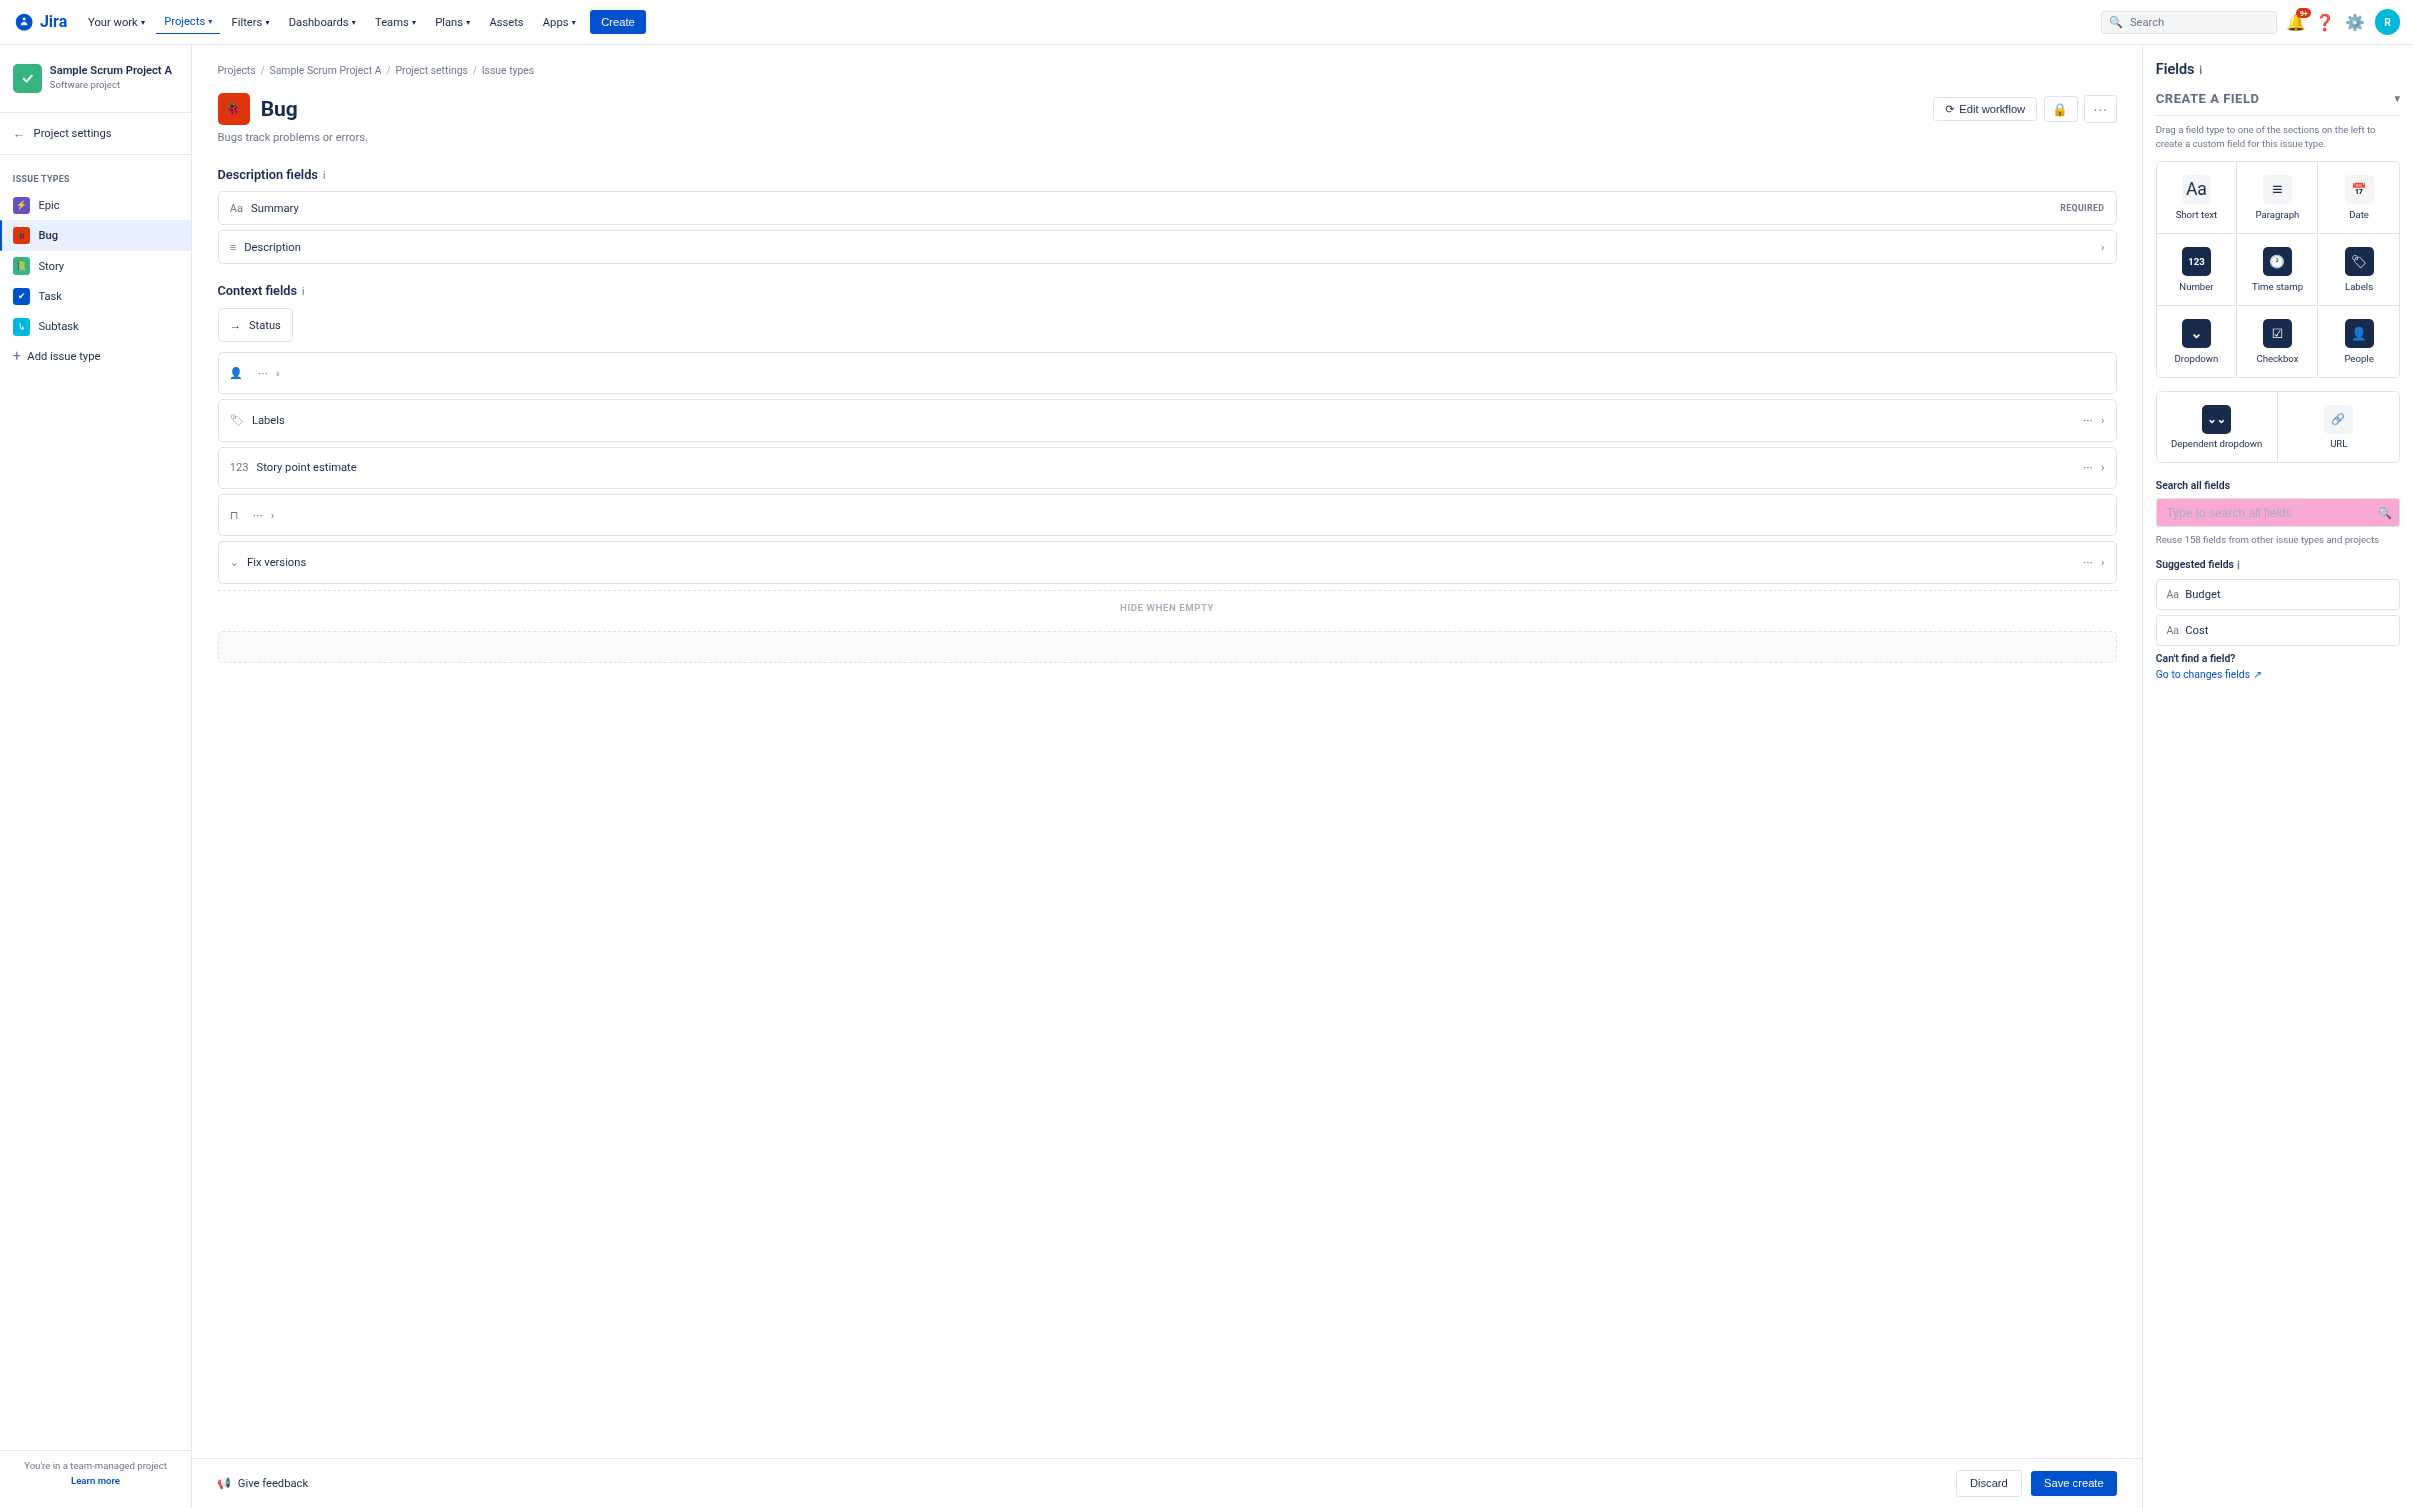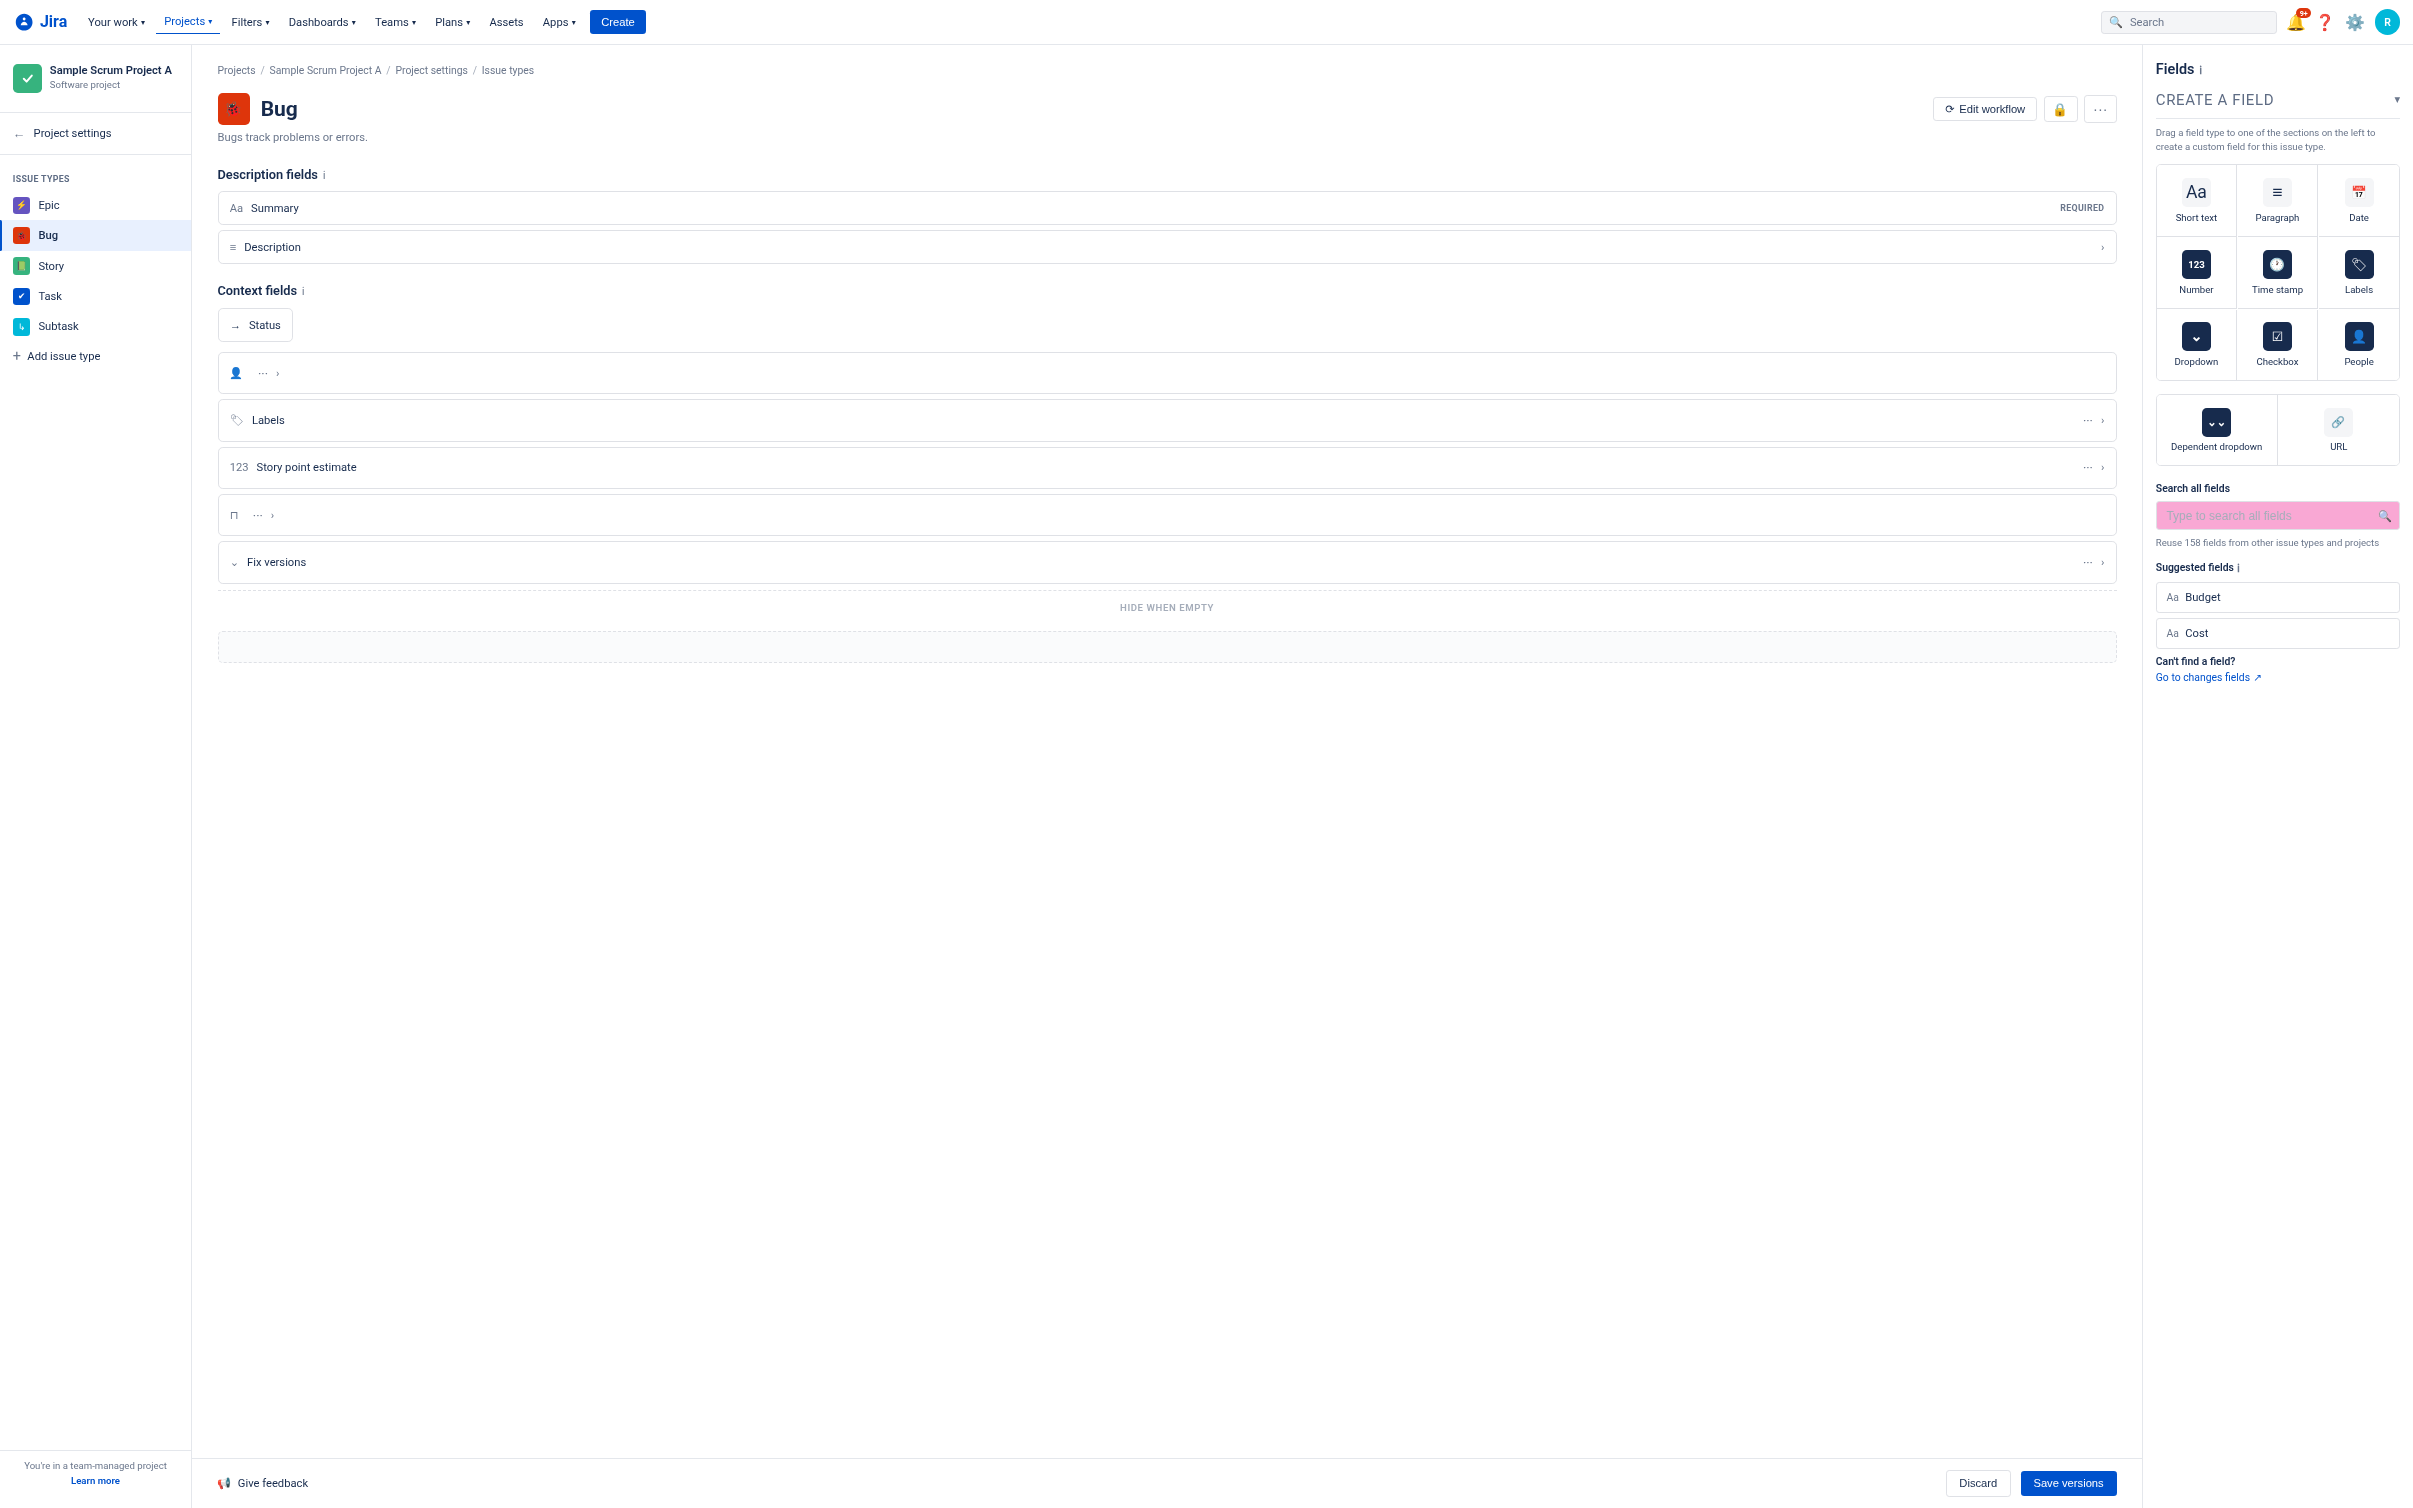--- a/index.html
+++ b/index.html
@@ -156,21 +156,21 @@
       width: 271px; min-width: 271px; border-left: 0.8px solid #e4e7ec;
       background: #fff; overflow-y: auto; padding: 16px 12.8px;
     }
     .panel-title { font-size: 14.4px; font-weight: 600; color: #172b4d; margin-bottom: 3.2px; display: flex; align-items: center; gap: 4.8px; }
 
     .create-field-section { margin-bottom: 16px; }
     .create-field-header {
       display: flex; align-items: center; justify-content: space-between;
       padding: 9.6px 0; border-bottom: 0.8px solid #e4e7ec; cursor: pointer;
     }
-    .create-field-label { font-size: 15px; font-weight: 400; color: #5e6c84; text-transform: uppercase; letter-spacing: 0.04em; }
+    .create-field-label { font-size: 13px; font-weight: 700; color: #5e6c84; text-transform: uppercase; letter-spacing: 0.04em; }
     .create-field-desc { font-size: 9.6px; color: #6b778c; padding: 6.4px 0 9.6px; line-height: 1.5; }
 
     .field-type-grid { display: grid; grid-template-columns: repeat(3, 1fr); gap: 0.8px; border: 0.8px solid #dfe1e6; border-radius: 4.8px; overflow: hidden; margin-bottom: 12.8px; }
     .field-type-item {
       display: flex; flex-direction: column; align-items: center; justify-content: center;
       padding: 12.8px 6.4px; background: #fff; cursor: pointer; gap: 4.8px;
       border-right: 0.8px solid #dfe1e6; border-bottom: 0.8px solid #dfe1e6;
     }
     .field-type-item:nth-child(3n) { border-right: none; }
     .field-type-item:nth-last-child(-n+3) { border-bottom: none; }
@@ -537,15 +537,15 @@
   </aside>
 </div>
 
 <div class="bottom-bar">
   <div class="feedback-btn">
     <span>📢</span>
     <span>Give feedback</span>
   </div>
   <div class="spacer"></div>
   <button class="discard-btn">Discard</button>
-  <button class="save-btn">Save versions</button>
+  <button class="save-btn">Save create</button>
 </div>
 
 
 </body></html>

